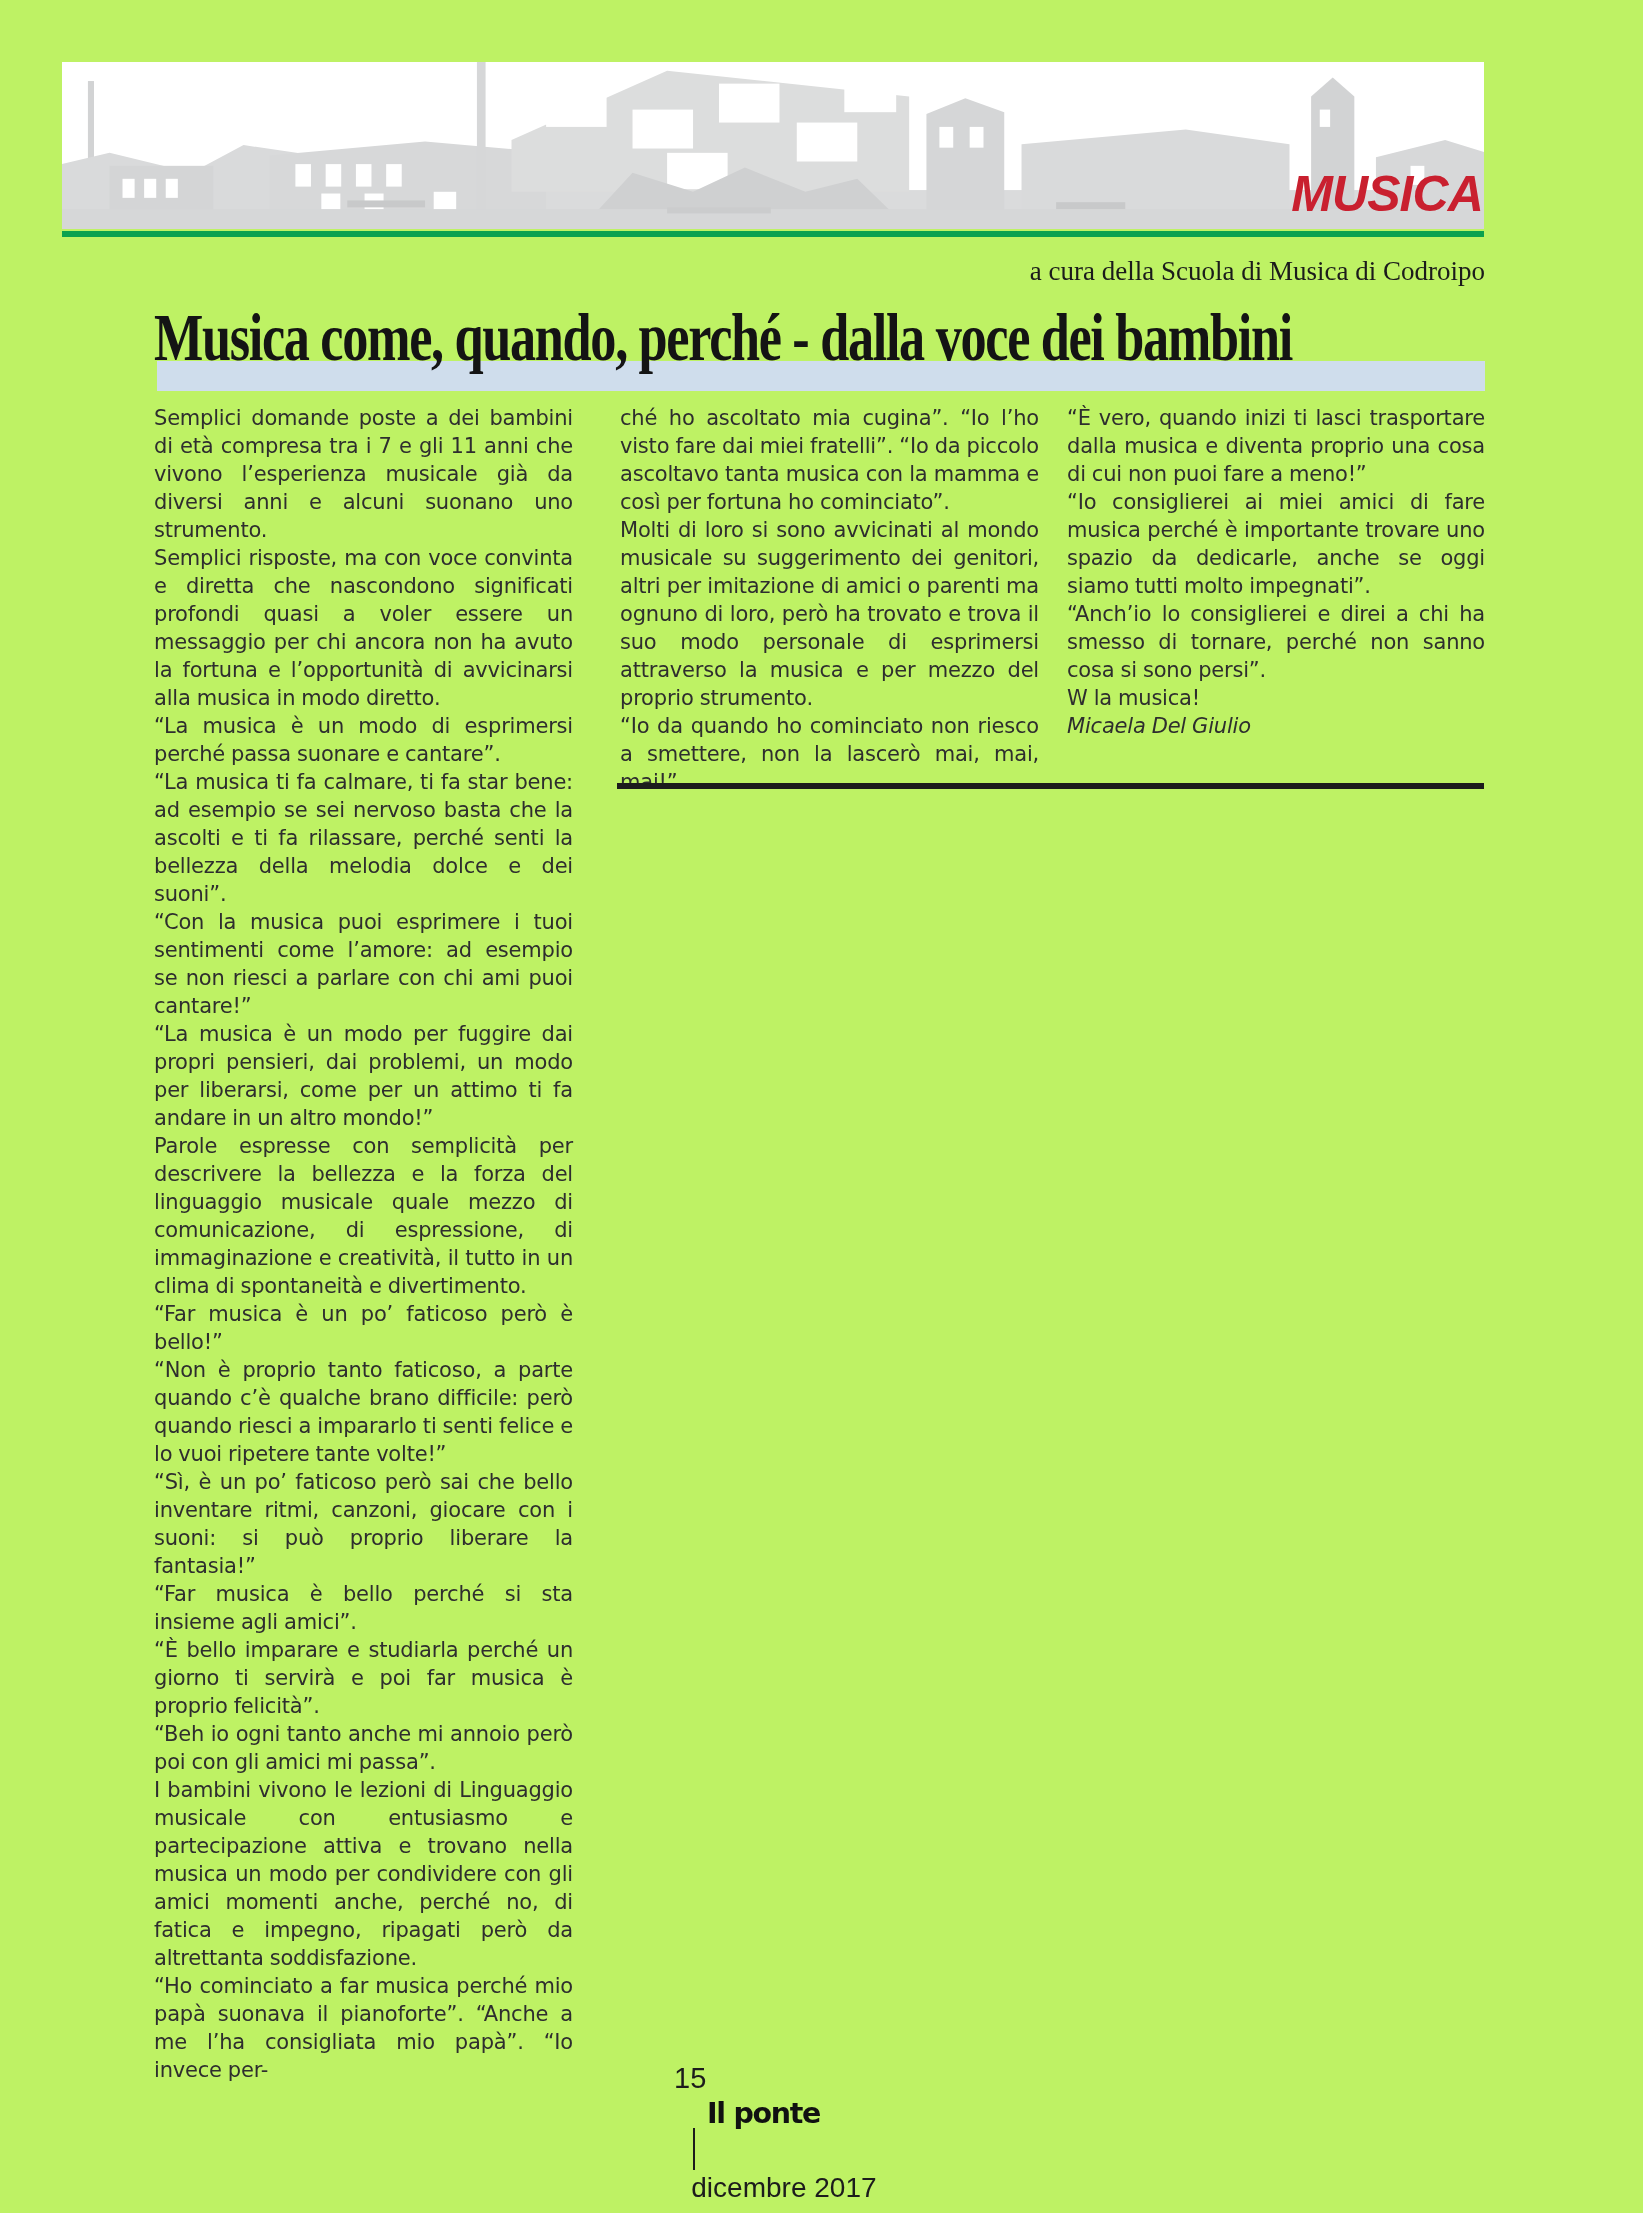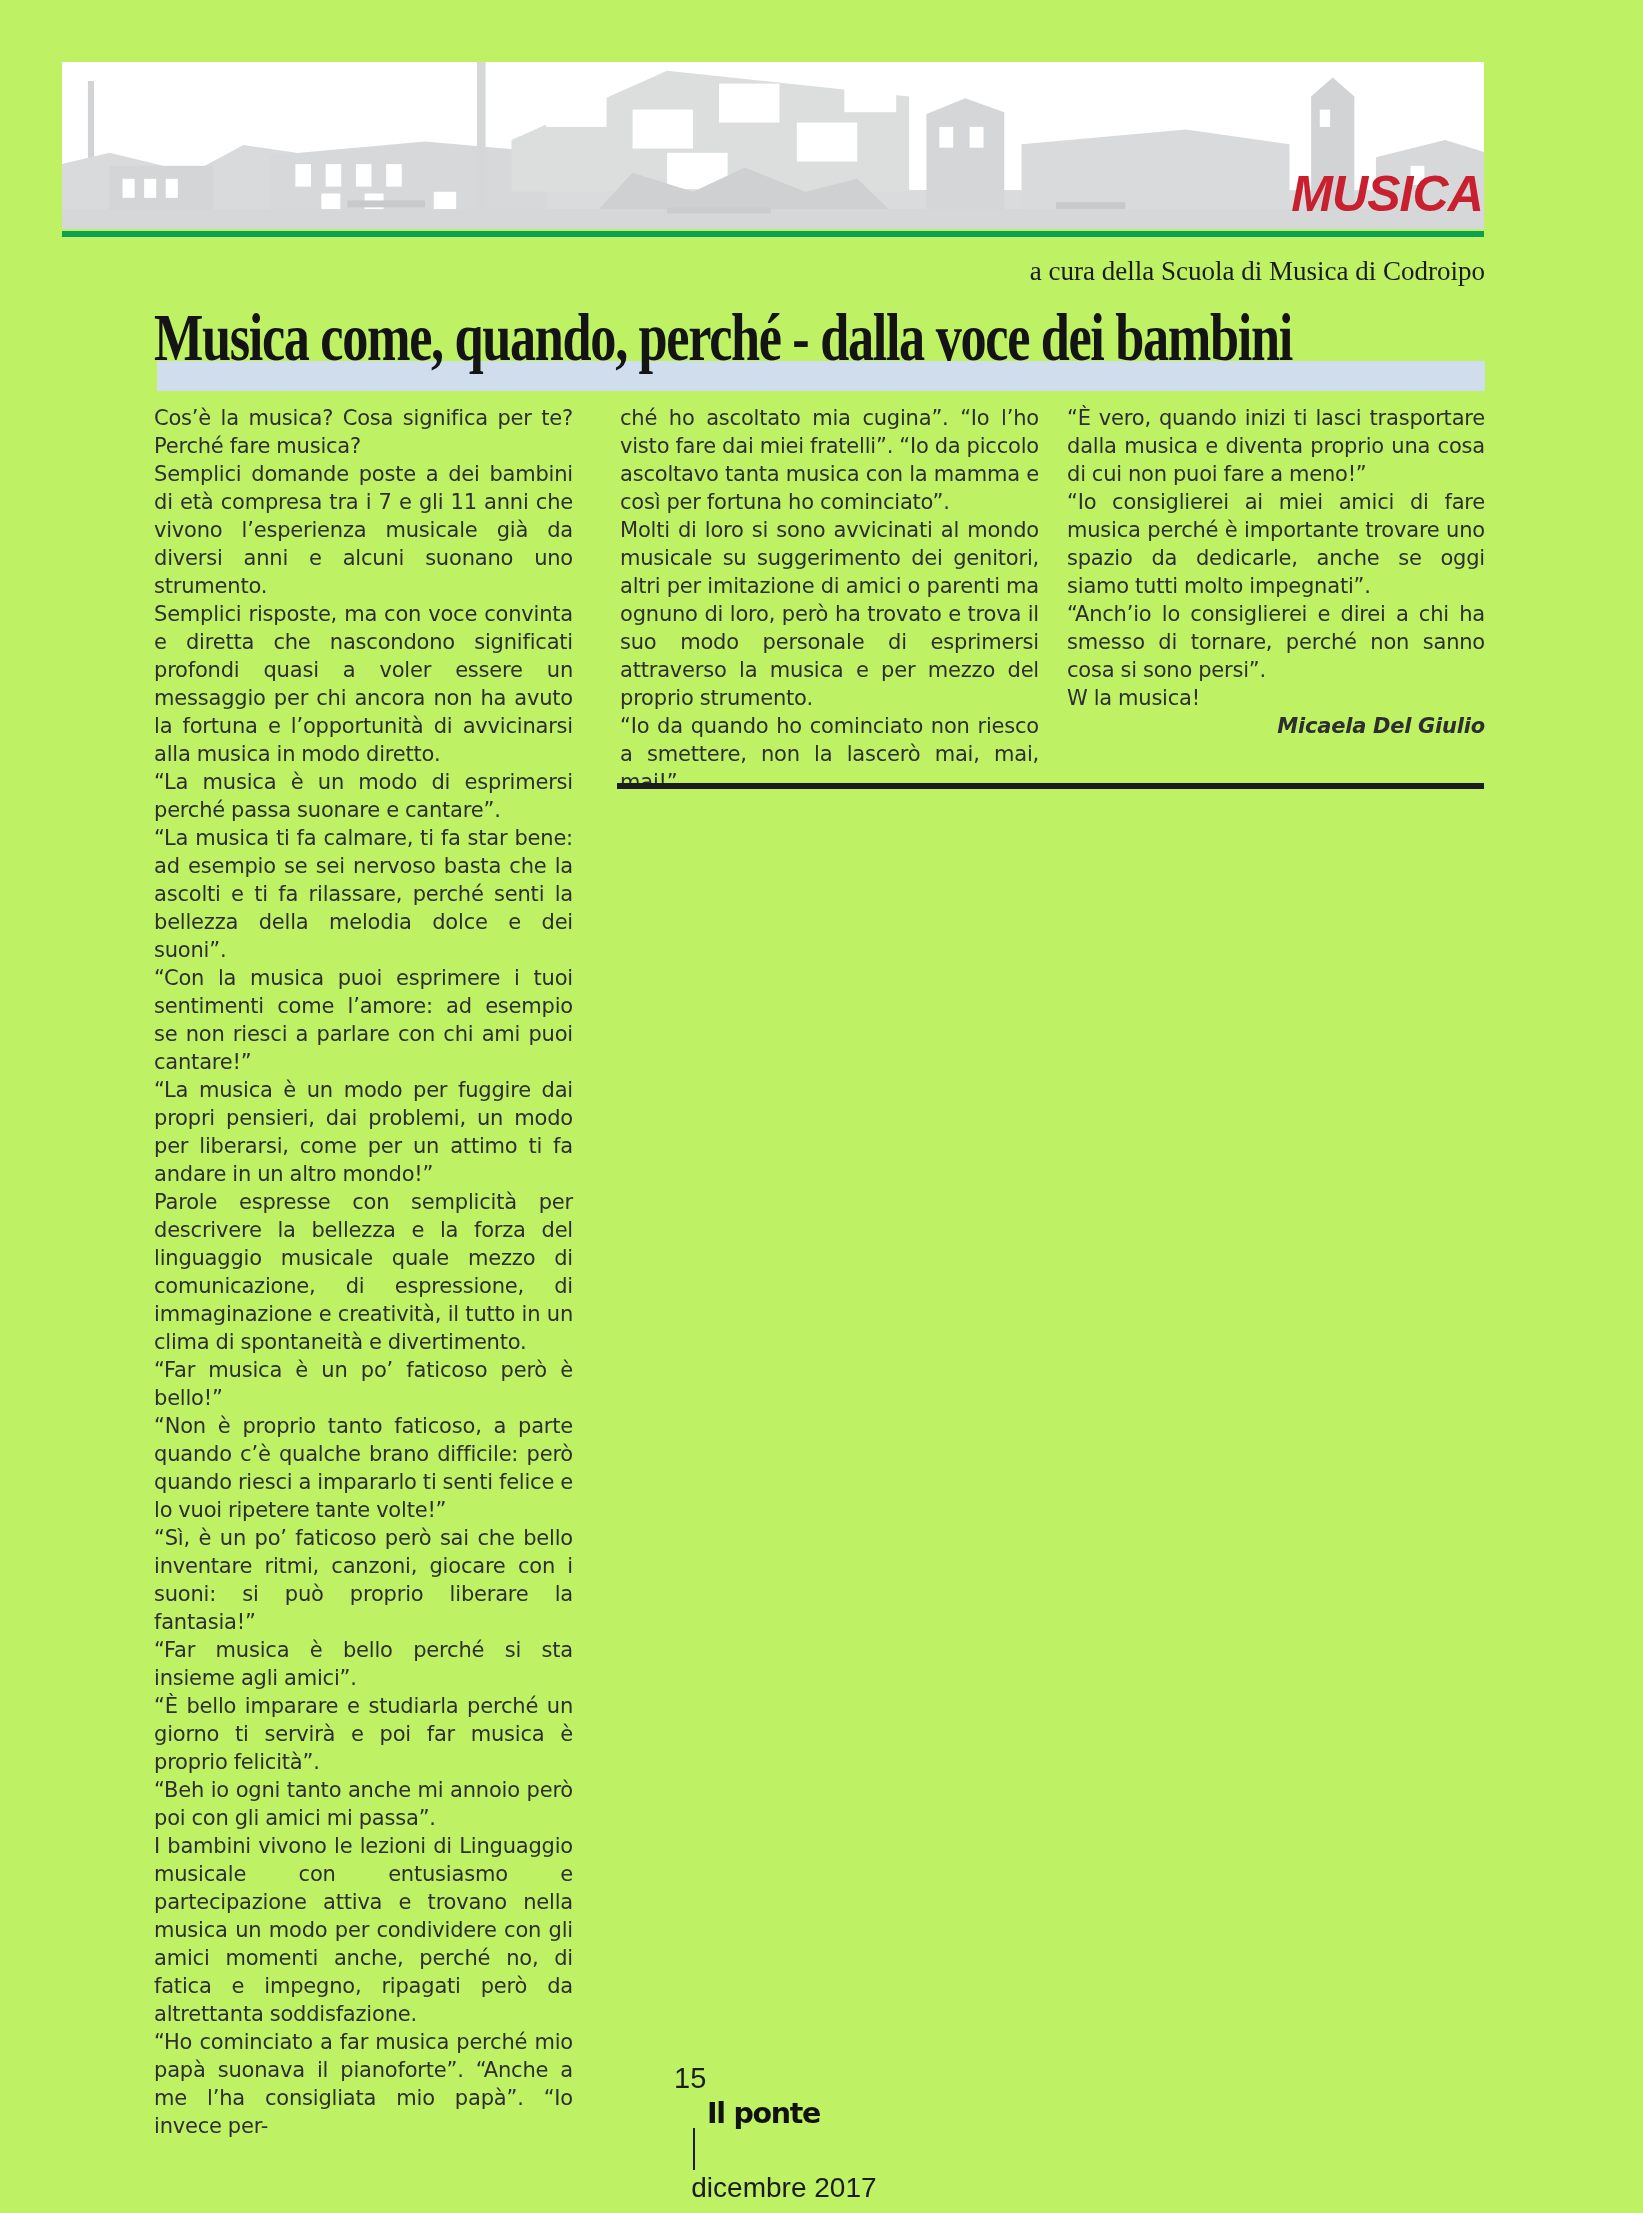--- a/index.html
+++ b/index.html
@@ -23,21 +23,21 @@
         transform:scaleX(0.78);transform-origin:left top;}
 
   
   .columns{position:absolute;left:154px;top:404px;width:1331px;display:flex;}
   .col{text-align:justify;color:#2e2e2e;font-size:21px;line-height:28px;
        letter-spacing:-0.2px;word-spacing:-0.4px;}
   .col p{margin:0;}
   .col-1{width:419px;}
   .col-2{width:419px;margin-left:47px;}
   .col-3{width:418px;margin-left:28px;}
-  .signature{font-weight:bold;font-style:italic;text-align:right;margin-top:1.7px;}
+  .signature{font-weight:normal;font-style:italic;text-align:left;margin-top:1.7px;}
   .black-rule{position:absolute;left:617px;top:783px;width:867px;height:6px;background:#1c1c1c;}
 
   
   .footer{position:absolute;left:674px;top:2061px;display:flex;align-items:flex-start;flex-direction:column;}
   .page-number{font-family:"Liberation Sans",sans-serif;font-size:29px;color:#1c1c1c;line-height:35px;}
   .magazine-logo{font-family:"DejaVu Sans",sans-serif;font-weight:bold;font-size:28.5px;
         color:#111;letter-spacing:-1.3px;margin-left:33px;line-height:35px;}
   .footer-divider{width:1.7px;height:42px;background:#1c1c1c;margin-left:19px;margin-top:-3.5px;}
   .issue-date{font-family:Liberation Sans, sans-serif;font-size:28px;color:#1c1c1c;
         margin-left:17.3px;line-height:35px;}
@@ -91,21 +91,20 @@
 
   <div class="green-rule"></div>
 
   <div class="kicker">a cura della Scuola di Musica di Codroipo</div>
 
   <div class="title-bar"></div>
   <h1 class="article-title">Musica come, quando, perché - dalla voce dei bambini</h1>
 
   <div class="columns">
     <div class="col col-1">
-        <p>Cos’è la musica? Cosa significa per te? Perché fare musica?</p>
         <p>Semplici domande poste a dei bambini di età compresa tra i 7 e gli 11 anni che vivono l’esperienza musicale già da diversi anni e alcuni suonano uno strumento.</p>
         <p>Semplici risposte, ma con voce convinta e diretta che nascondono significati profondi quasi a voler essere un messaggio per chi ancora non ha avuto la fortuna e l’opportunità di avvicinarsi alla musica in modo diretto.</p>
         <p>“La musica è un modo di esprimersi perché passa suonare e cantare”.</p>
         <p>“La musica ti fa calmare, ti fa star bene: ad esempio se sei nervoso basta che la ascolti e ti fa rilassare, perché senti la bellezza della melodia dolce e dei suoni”.</p>
         <p>“Con la musica puoi esprimere i tuoi sentimenti come l’amore: ad esempio se non riesci a parlare con chi ami puoi cantare!”</p>
         <p>“La musica è un modo per fuggire dai propri pensieri, dai problemi, un modo per liberarsi, come per un attimo ti fa andare in un altro mondo!”</p>
         <p>Parole espresse con semplicità per descrivere la bellezza e la forza del linguaggio musicale quale mezzo di comunicazione, di espressione, di immaginazione e creatività, il tutto in un clima di spontaneità e divertimento.</p>
         <p>“Far musica è un po’ faticoso però è bello!”</p>
         <p>“Non è proprio tanto faticoso, a parte quando c’è qualche brano difficile: però quando riesci a impararlo ti senti felice e lo vuoi ripetere tante volte!”</p>
         <p>“Sì, è un po’ faticoso però sai che bello inventare ritmi, canzoni, giocare con i suoni: si può proprio liberare la fantasia!”</p>

